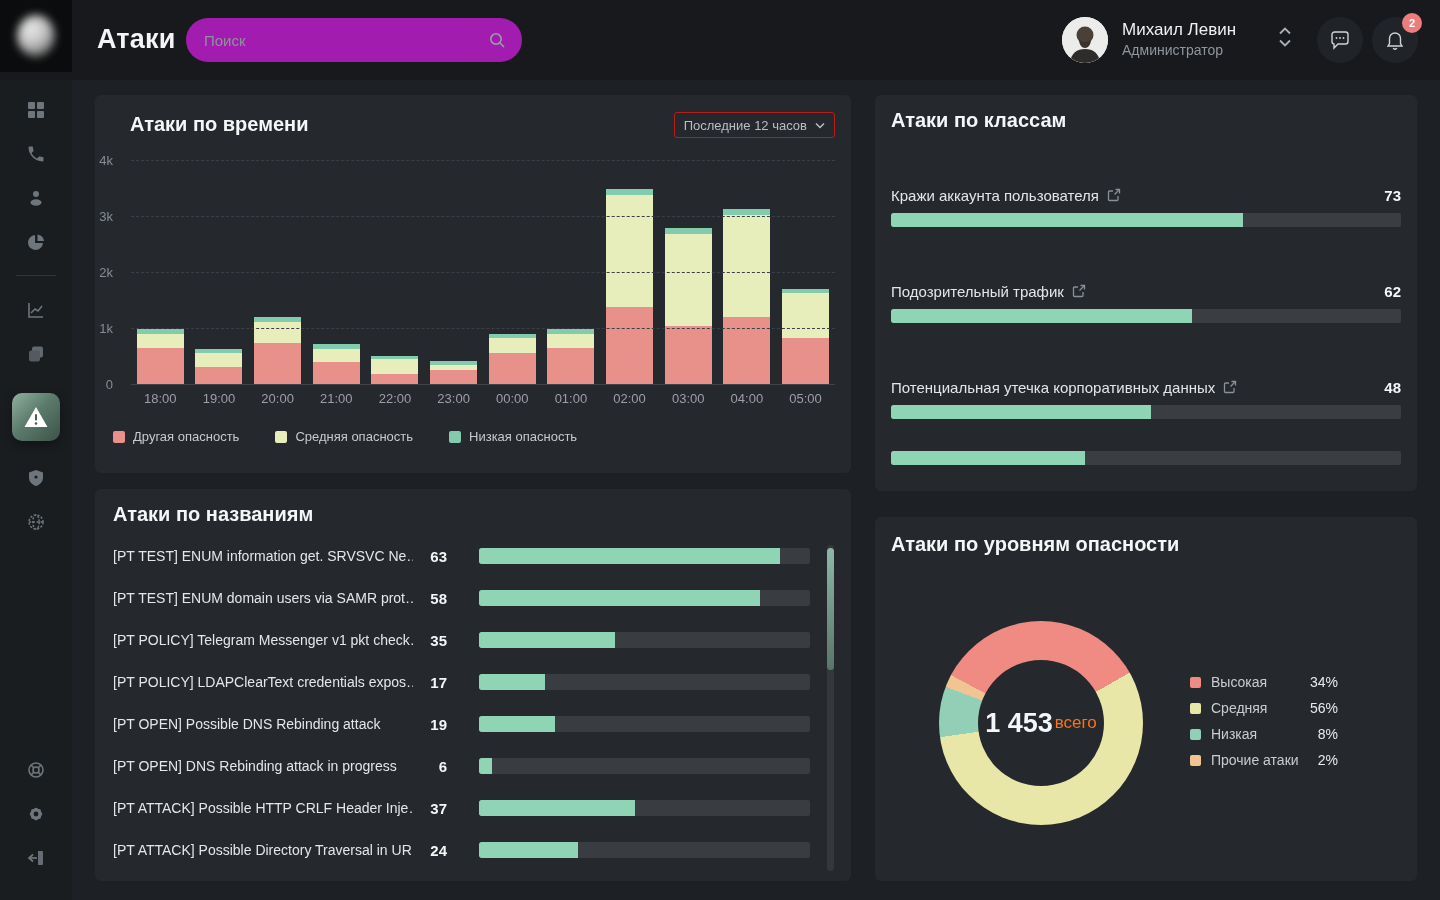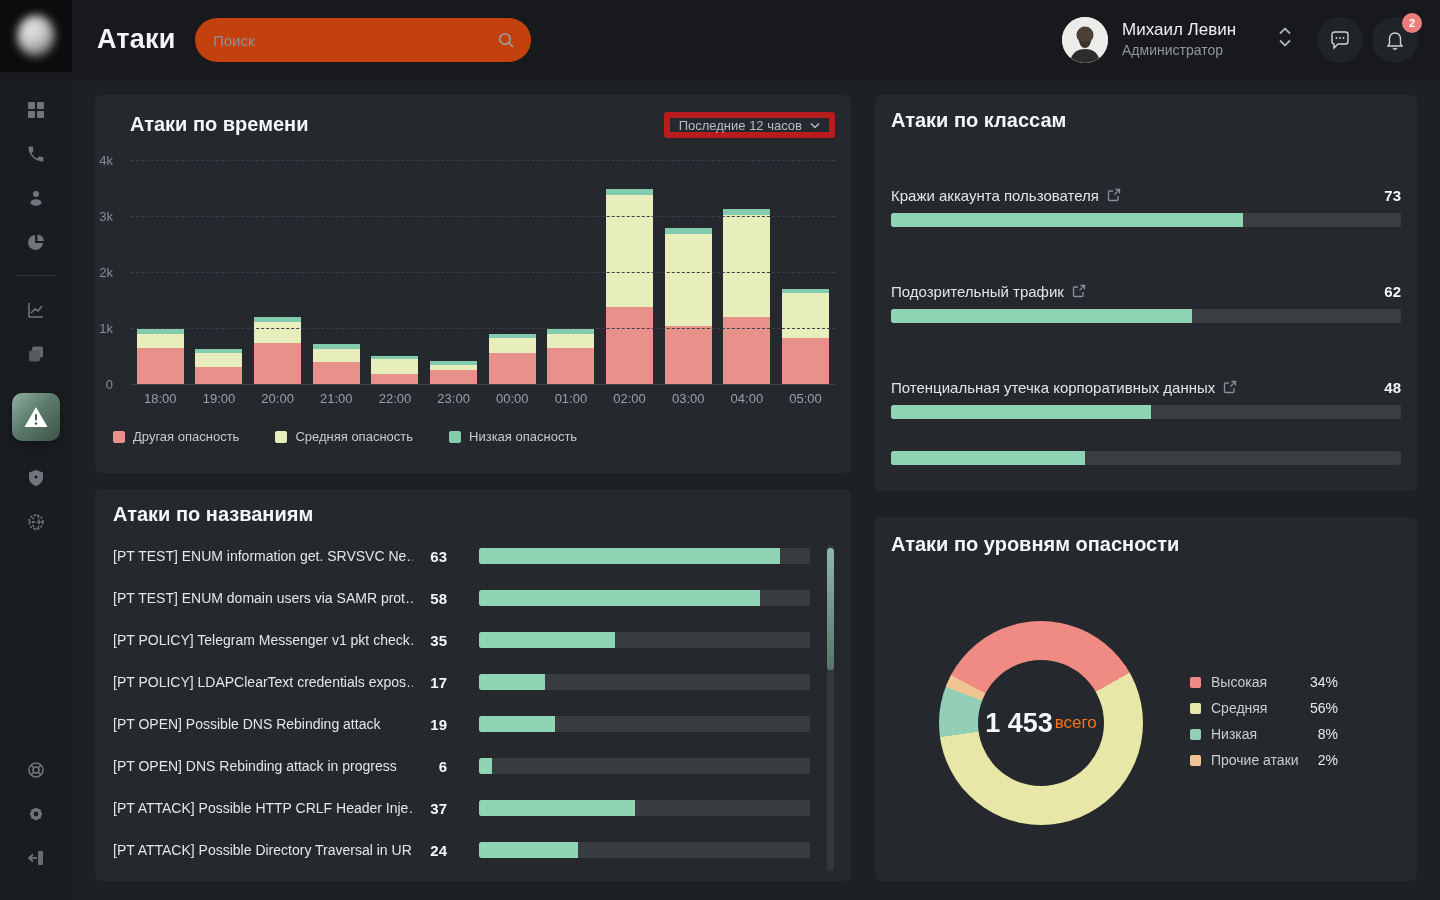--- a/index.html
+++ b/index.html
@@ -11,21 +11,21 @@
     overflow:hidden;
     position:relative;
   }
   svg { display:block; }
 
   
   .topbar { position:absolute; left:0; top:0; width:1440px; height:80px; background:#17191c; z-index:5; }
   .logo-block { position:absolute; left:0; top:0; width:72px; height:72px; background:#0b0c0d; display:flex; align-items:center; justify-content:center; }
   .logo-blob { width:38px; height:42px; border-radius:50%; background:radial-gradient(circle at 38% 35%, #ffffff 0%, #c9c9c9 45%, #6a6a6a 75%, transparent 100%); filter:blur(4px); opacity:.92; }
   .page-title { position:absolute; left:97px; top:24px; font-size:27px; font-weight:bold; letter-spacing:.2px; }
-  .search-pill { position:absolute; left:195px; top:18px; width:336px; height:44px; border-radius:22px; background:#c2410c; display:flex; align-items:center; padding:0 16px 0 18px;gap:41px; }
+  .search-pill { position:absolute; left:186px; top:18px; width:336px; height:44px; border-radius:22px; background:#a21caf; display:flex; align-items:center; padding:0 16px 0 18px;gap:41px; }
   .search-pill input { flex:1; background:transparent; border:none; outline:none; color:#d7dadd; font-size:15px; font-family:inherit; }
   .search-pill input::placeholder { color:#8d939a; }
   .avatar { position:absolute; left:1062px; top:17px; width:46px; height:46px; border-radius:50%; background:linear-gradient(180deg,#f2f2f0,#d8d6d2); overflow:hidden; cursor:pointer; }
   .user-names { position:absolute; left:1122px; top:19px; }
   .user-name { font-size:17px; color:#eef0f1; line-height:22px; }
   .user-role { font-size:14px; color:#90969d; line-height:19px; }
   .user-caret { position:absolute; left:1276px; top:27px; width:18px; height:26px; display:flex; flex-direction:column; gap:4px; align-items:center; cursor:pointer; }
   .round-btn { position:absolute; top:17px; width:46px; height:46px; border-radius:50%; background:#202429; display:flex; align-items:center; justify-content:center; cursor:pointer; }
   .btn-chat { left:1317px; }
   .btn-bell { left:1372px; }
@@ -37,21 +37,21 @@
   .side-divider { position:absolute; left:16px; width:40px; height:1px; background:#32363b; }
   .side-active { position:absolute; left:12px; width:48px; height:48px; border-radius:10px; background:linear-gradient(135deg,#90b0a0 0%,#5d7c6d 45%,#3c5347 100%); display:flex; align-items:center; justify-content:center; cursor:pointer; box-shadow:0 4px 10px rgba(0,0,0,.35); }
 
   
   .panel { position:absolute; background:#25282d; border-radius:6px; }
   .panel-title { font-size:20px; font-weight:bold; color:#f4f6f7; }
 
   
   #panel-time { left:95px; top:95px; width:756px; height:378px; }
   #panel-time .panel-title { position:absolute; left:18px; top:18px;margin-left:17px; }
-  .range-select { position:absolute; right:16px; top:17px; height:26px; border:6px solid #b91c1c; border-radius:3px; background:transparent; color:#b9bec4; font-size:13px; display:flex; align-items:center; gap:8px; padding:0 9px; cursor:pointer; }
+  .range-select { position:absolute; right:16px; top:17px; height:26px; border:1px solid #b91c1c; border-radius:3px; background:transparent; color:#b9bec4; font-size:13px; display:flex; align-items:center; gap:8px; padding:0 9px; cursor:pointer; }
   .tc-plot { position:absolute; left:36px; top:65px; width:704px; height:224px; }
   .tc-grid { position:absolute; left:0; width:704px; height:0; border-top:1px dashed #3c4046; }
   .tc-grid.zero { border-top:1px solid #41454a; }
   .tc-tick { position:absolute; left:-18px; transform:translate(-100%,-50%); font-size:13px; color:#878d94; text-align:right; min-width:22px; }
   .tc-bars { position:absolute; left:0; bottom:0; width:704px; height:224px; display:flex; justify-content:space-around; align-items:flex-end; }
   .tc-bar { width:47px; display:flex; flex-direction:column-reverse; }
   .tc-xlabels { position:absolute; left:36px; top:296px; width:704px; display:flex; justify-content:space-around; }
   .tc-xlabel { width:58px; text-align:center; font-size:13px; color:#9aa0a6; }
   .tc-legend { position:absolute; left:18px; top:334px; display:flex; gap:36px; }
   .lg-item { display:flex; align-items:center; gap:8px; font-size:13px; color:#c6cacd; }

